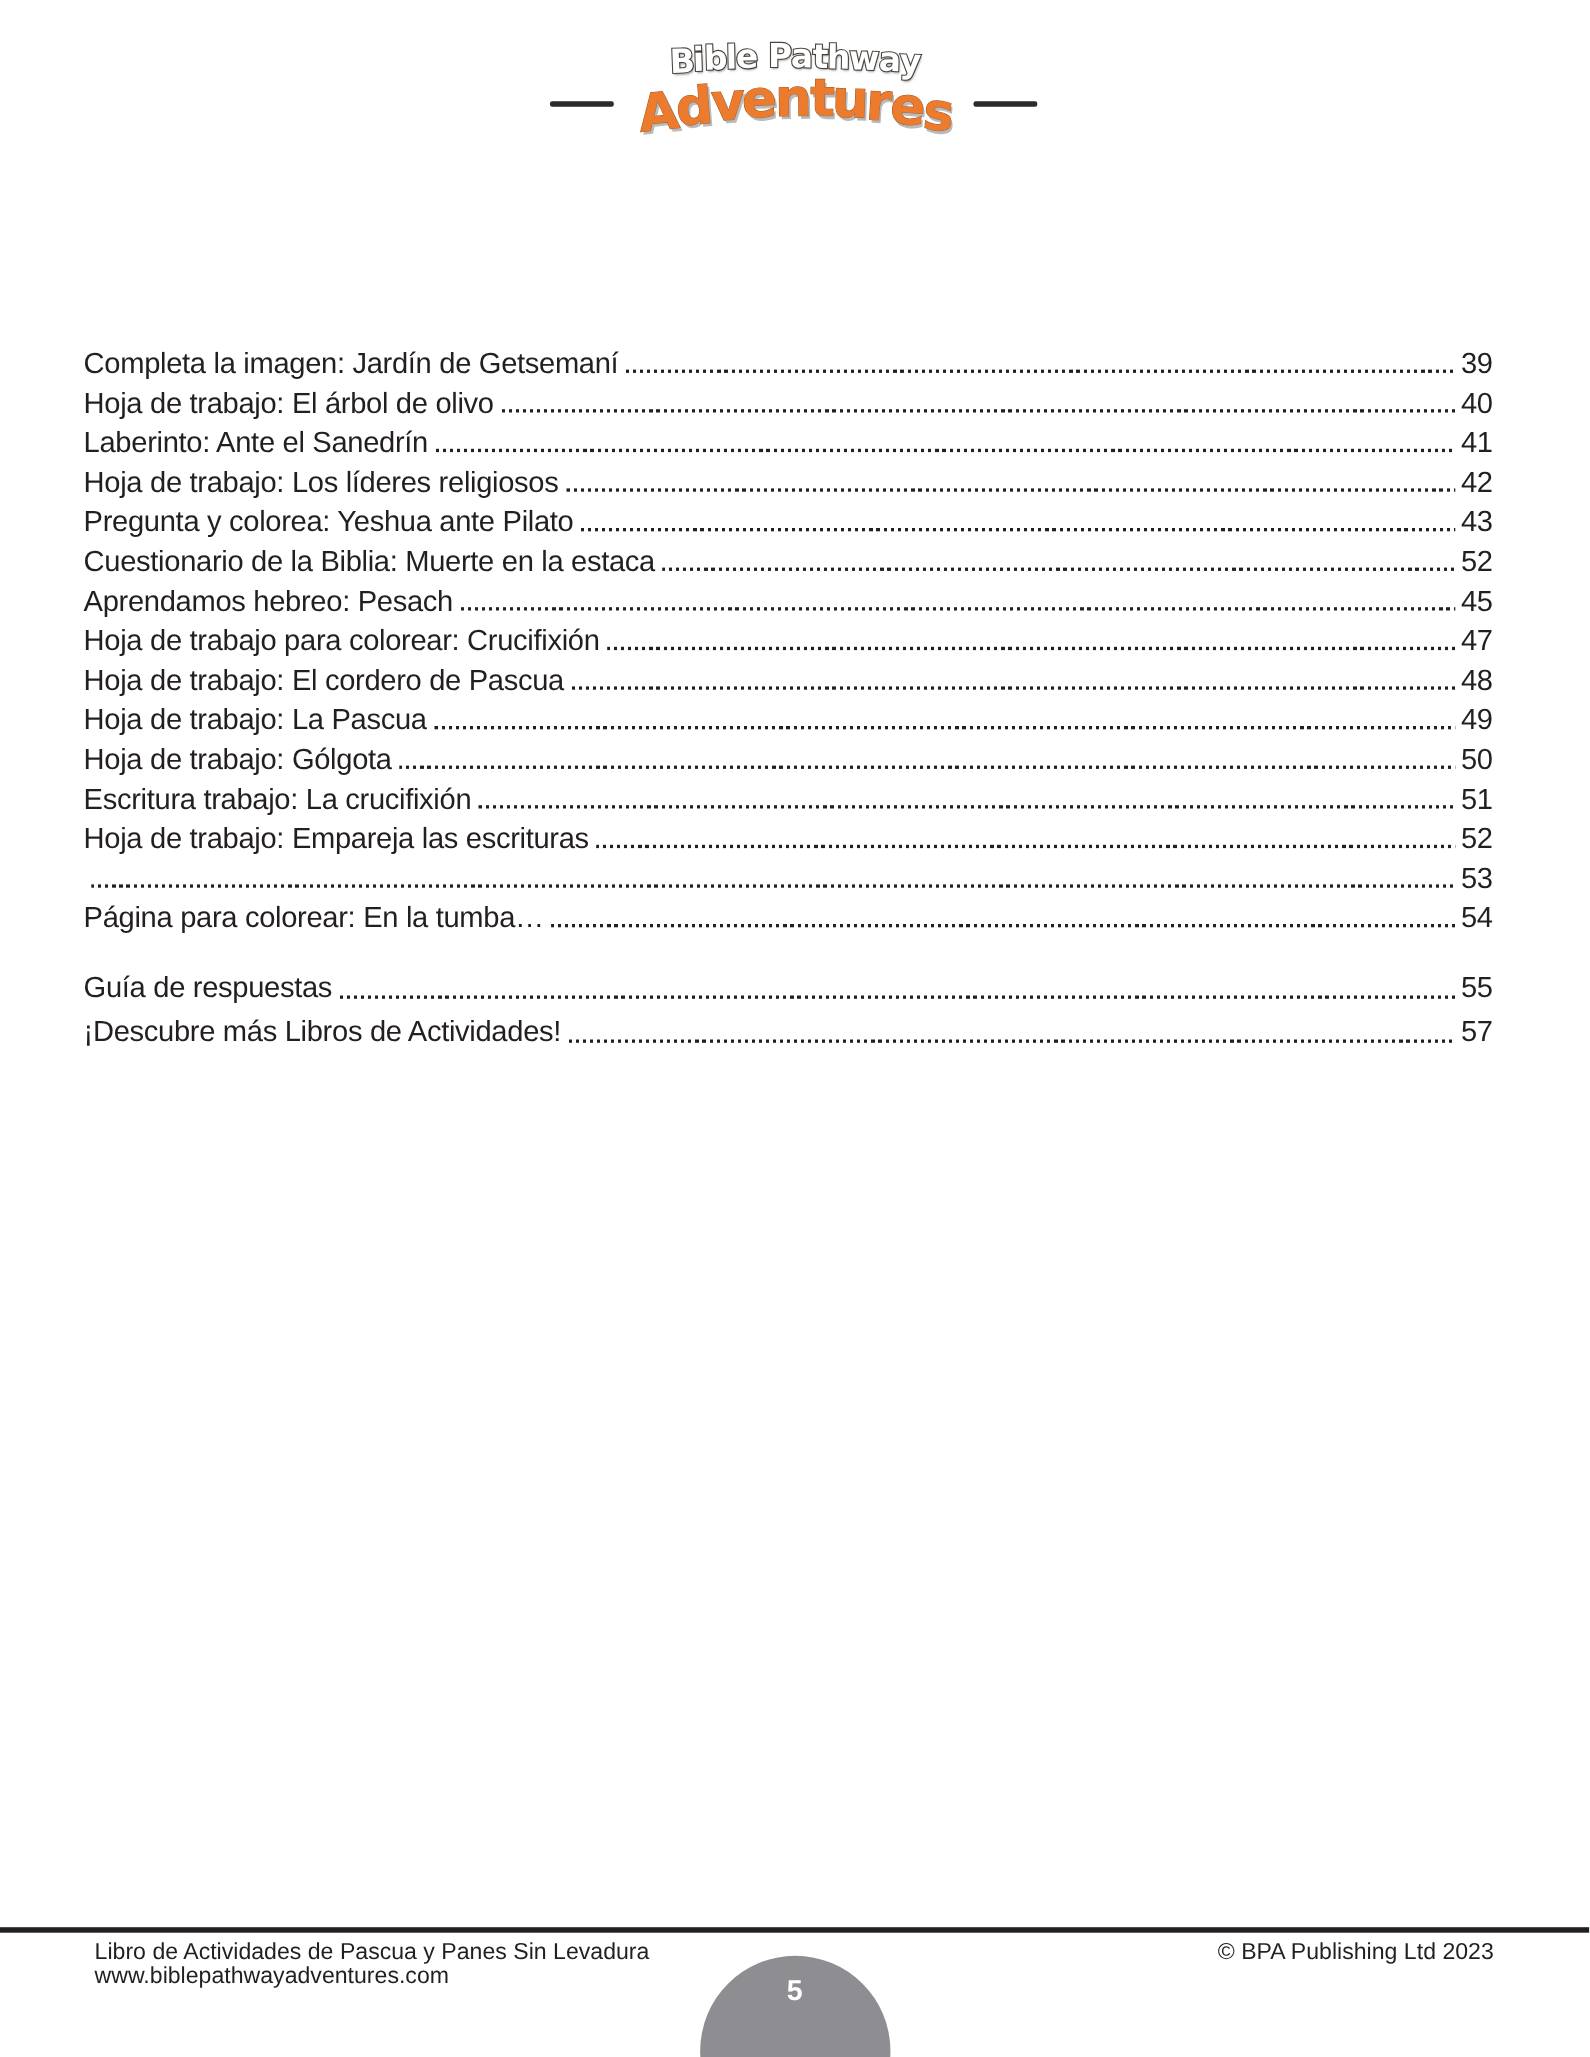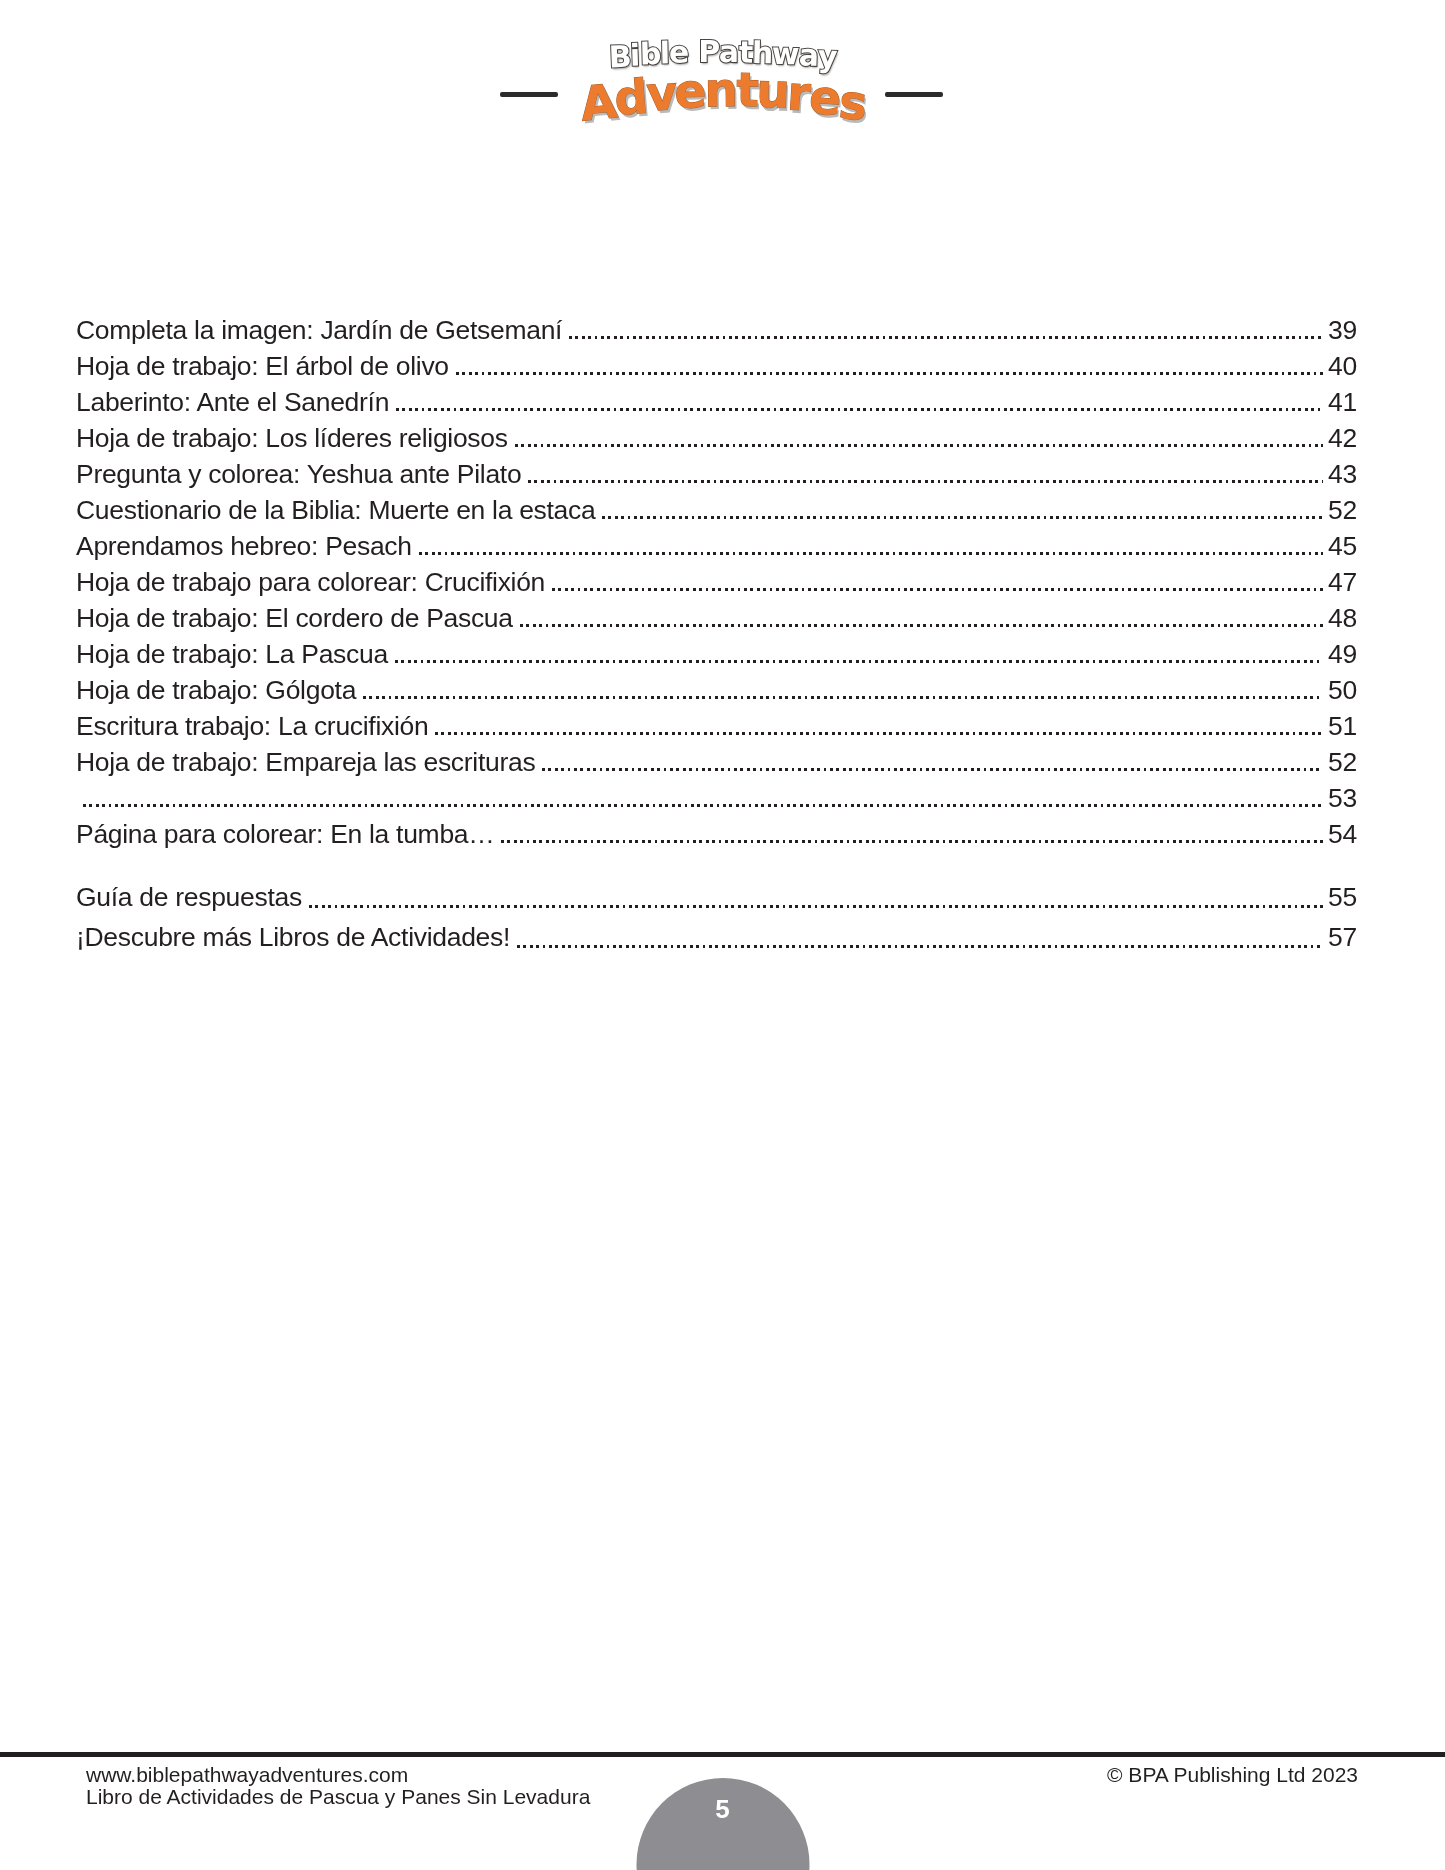--- a/index.html
+++ b/index.html
@@ -240,22 +240,22 @@
           <span class="toc-dots"></span>
           <span class="toc-page">57</span>
         </li>
       </ol>
   </main>
 
   <footer>
     <div class="footer-rule"></div>
     <div class="footer-content">
       <div class="footer-left">
+        <div>Libro de Actividades de Pascua y Panes Sin Levadura</div>
         <div>www.biblepathwayadventures.com</div>
-        <div>Libro de Actividades de Pascua y Panes Sin Levadura</div>
       </div>
       <div class="footer-right">© BPA Publishing Ltd 2023</div>
     </div>
     <div class="page-badge">
       <span class="page-badge-number">5</span>
     </div>
   </footer>
 
 </div>
 

